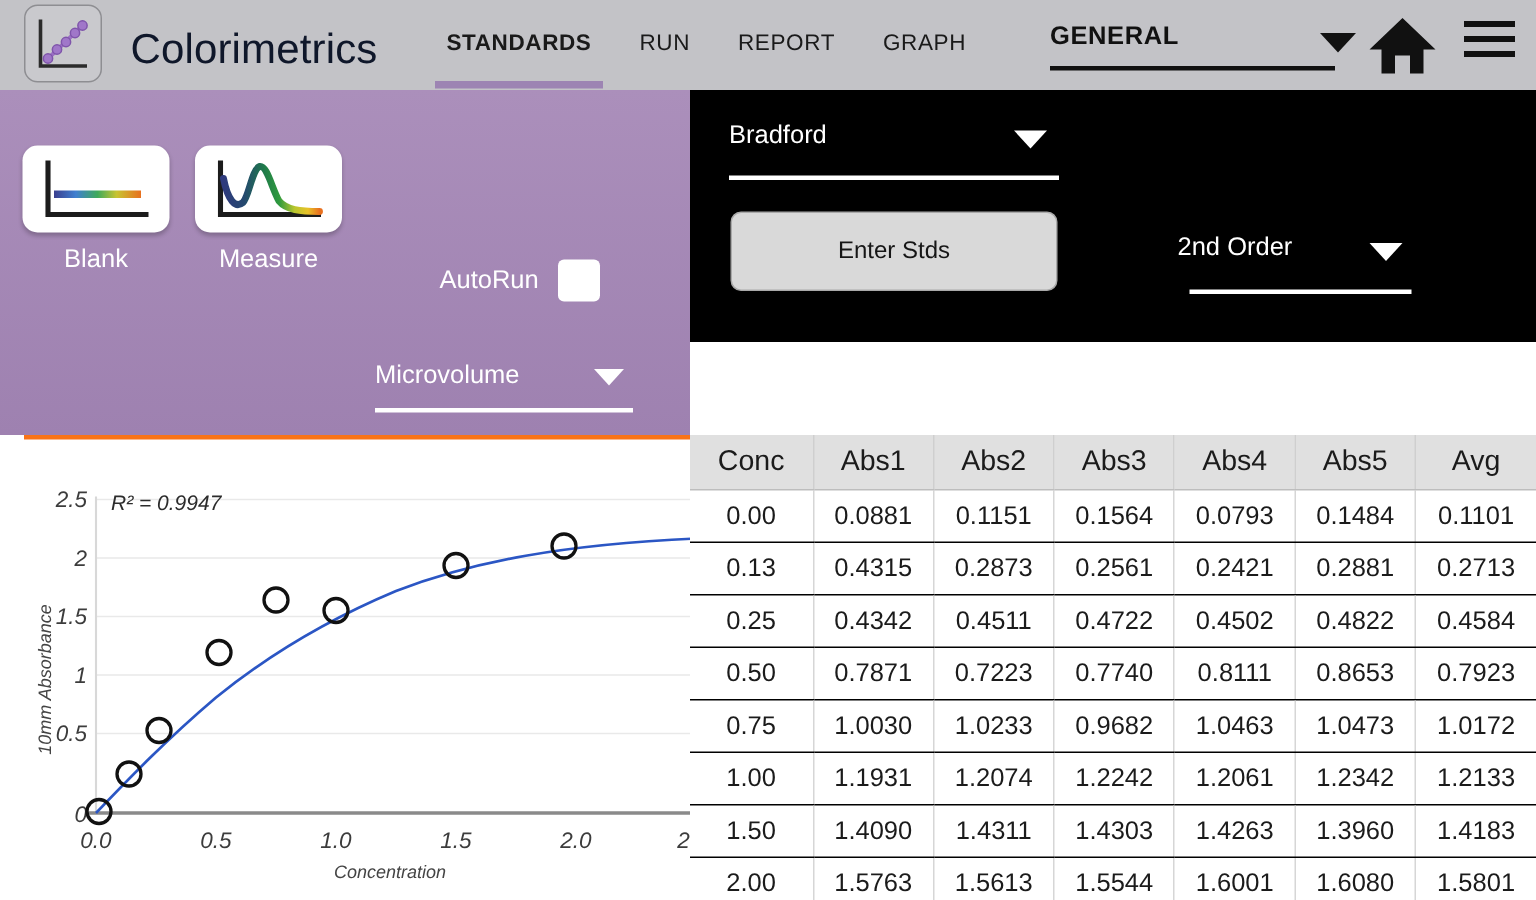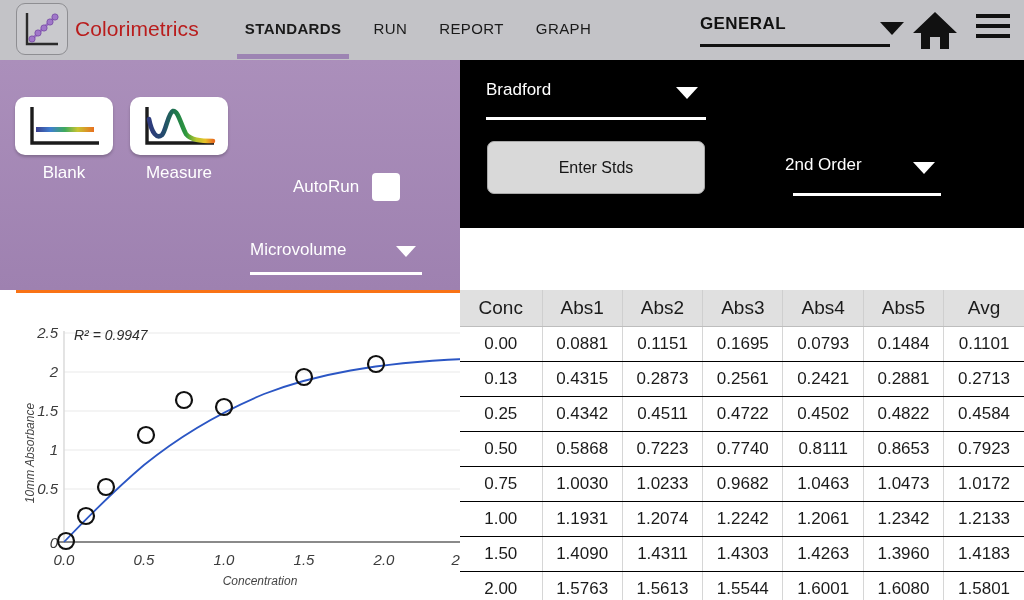--- a/index.html
+++ b/index.html
@@ -16,21 +16,21 @@
     background: #c3c3c7;
     display: flex; align-items: flex-start;
   }
   .logo-box {
     width: 52px; height: 52px; margin: 3px 0 0 16px;
     background: #c9c9cd; border: 1px solid #8e8e92; border-radius: 9px;
     display: flex; align-items: center; justify-content: center;
     flex: 0 0 auto;
   }
   .app-title {
-    font-size: 21px; color: #b91c1c; margin-left: 7px; margin-top: 17px;
+    font-size: 28px; color: #0f172a; margin-left: 19px; margin-top: 17px;
     white-space: nowrap; letter-spacing: .1px;
   }
   .nav { display: flex; align-items: flex-start; margin-left: 30px; margin-top: 20px; }
   .nav-tab {
     position: relative; font-size: 15px; color: #1a1a1a;
     padding: 0 16px; white-space: nowrap; letter-spacing: .4px;
   }
   .nav-tab.active { font-weight: bold; }
   .nav-tab.active::after {
     content: ""; position: absolute; left: 8px; right: 8px; bottom: -22px;
@@ -334,21 +334,21 @@
           <th>Abs4</th>
           <th>Abs5</th>
           <th>Avg</th>
         </tr>
       </thead>
       <tbody id="table-body">
           <tr>
             <td>0.00</td>
             <td>0.0881</td>
             <td>0.1151</td>
-            <td>0.1695</td>
+            <td>0.1564</td>
             <td>0.0793</td>
             <td>0.1484</td>
             <td>0.1101</td>
           </tr>
           <tr>
             <td>0.13</td>
             <td>0.4315</td>
             <td>0.2873</td>
             <td>0.2561</td>
             <td>0.2421</td>
@@ -359,21 +359,21 @@
             <td>0.25</td>
             <td>0.4342</td>
             <td>0.4511</td>
             <td>0.4722</td>
             <td>0.4502</td>
             <td>0.4822</td>
             <td>0.4584</td>
           </tr>
           <tr>
             <td>0.50</td>
-            <td>0.5868</td>
+            <td>0.7871</td>
             <td>0.7223</td>
             <td>0.7740</td>
             <td>0.8111</td>
             <td>0.8653</td>
             <td>0.7923</td>
           </tr>
           <tr>
             <td>0.75</td>
             <td>1.0030</td>
             <td>1.0233</td>

